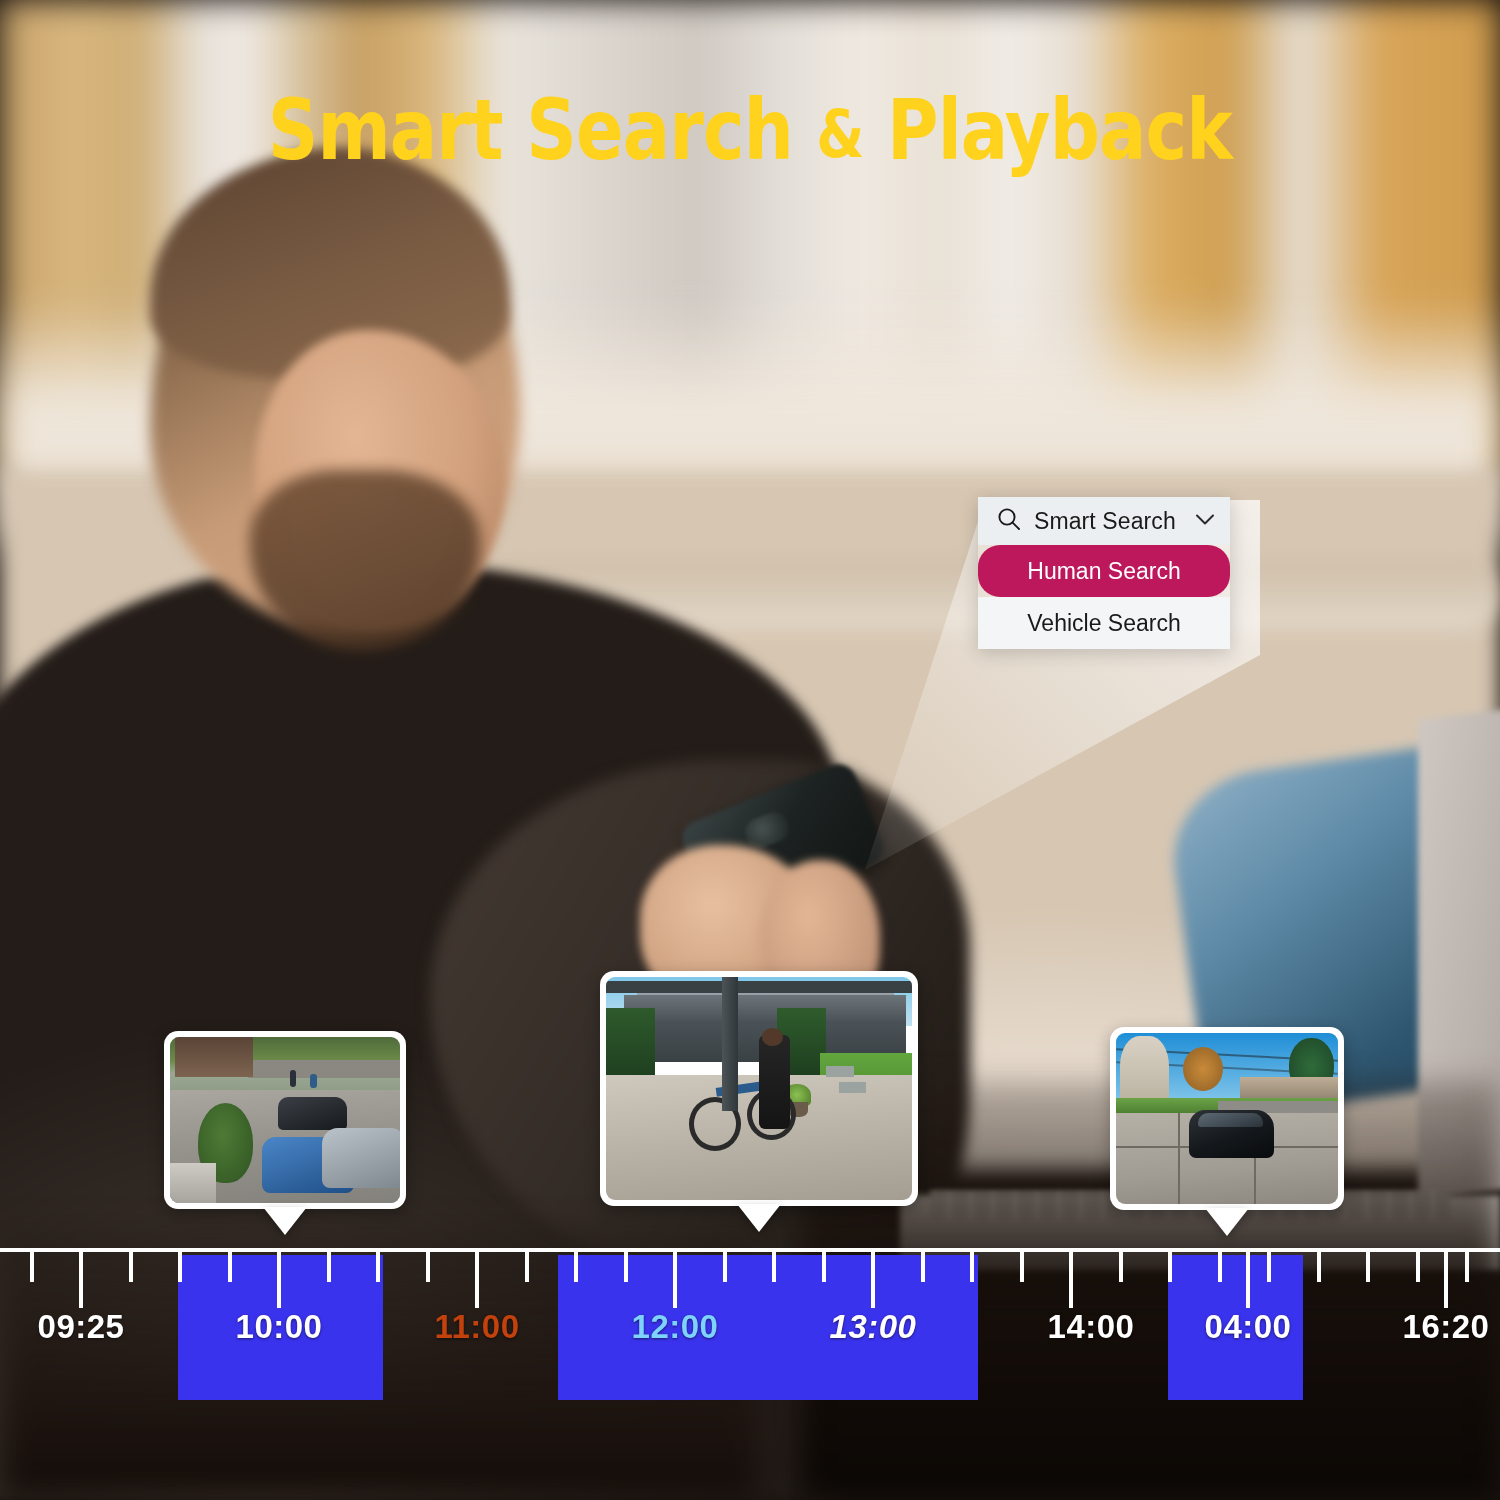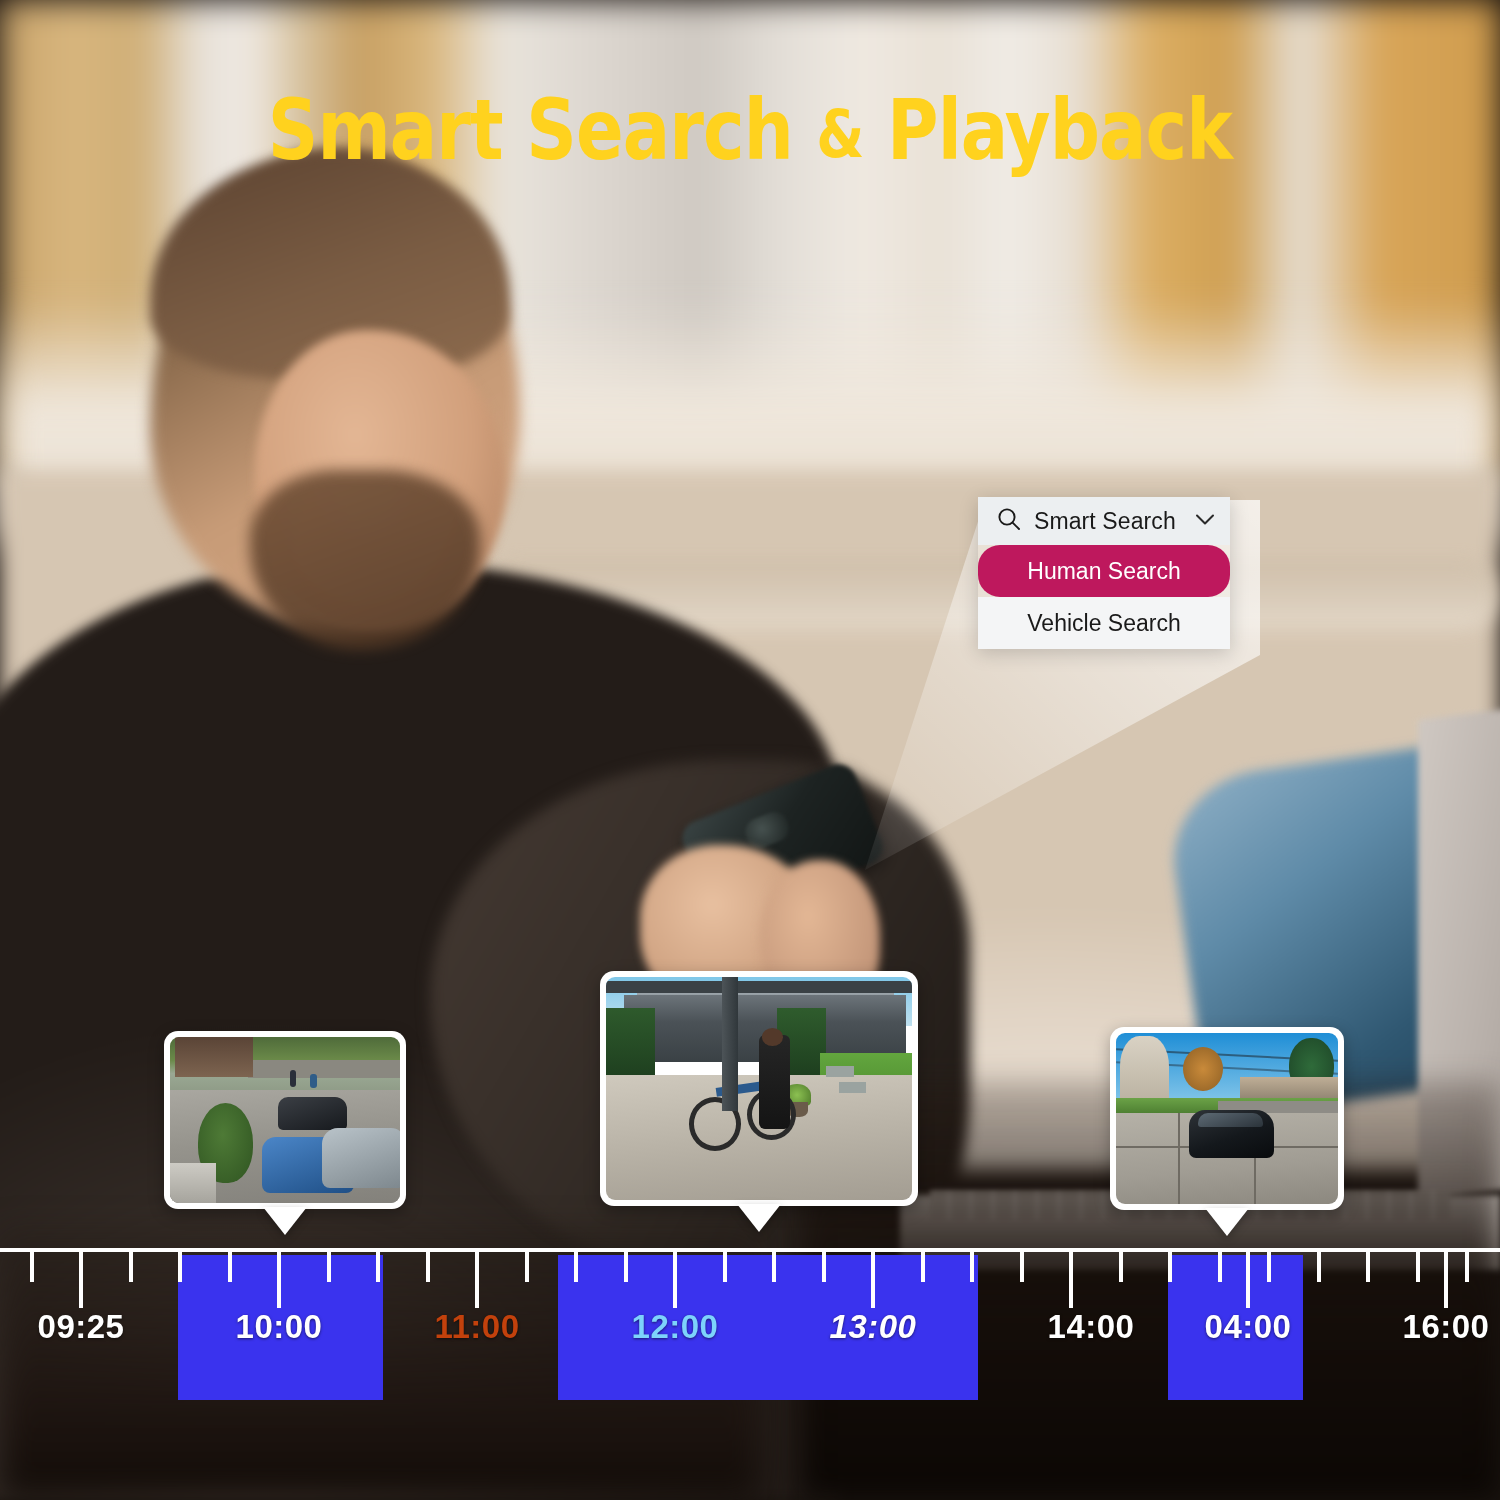--- a/index.html
+++ b/index.html
@@ -474,17 +474,17 @@
         <div class="tick major" style="left: 1444px; background: rgb(255, 255, 255);"></div>
       </div>
     <div id="tl-labels">
         <div class="tl-label" style="left: 81px; color: rgb(255, 255, 255);">09:25</div>
         <div class="tl-label" style="left: 279px; color: rgb(255, 255, 255);">10:00</div>
         <div class="tl-label" style="left: 477px; color: #c2410c;">11:00</div>
         <div class="tl-label" style="left: 675px; color: #7dd3fc;">12:00</div>
         <div class="tl-label" style="left: 873px; color: rgb(255, 255, 255); font-style: italic;">13:00</div>
         <div class="tl-label" style="left: 1071px; color: rgb(255, 255, 255); margin-left: 20px;">14:00</div>
         <div class="tl-label" style="left: 1248px; color: rgb(255, 255, 255);">04:00</div>
-        <div class="tl-label" style="left: 1446px; color: rgb(255, 255, 255);">16:00</div>
+        <div class="tl-label" style="left: 1446px; color: rgb(255, 255, 255);">16:20</div>
       </div>
   </div>
 
 </div>
 
 </body></html>

